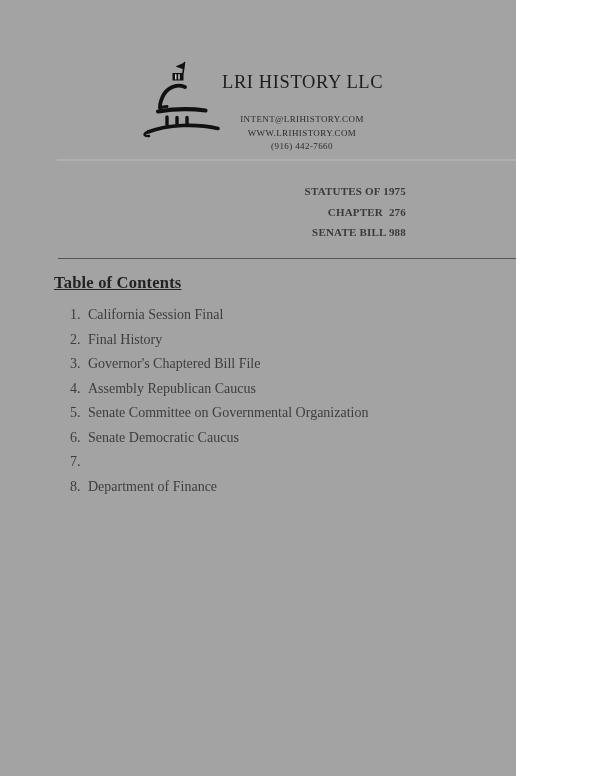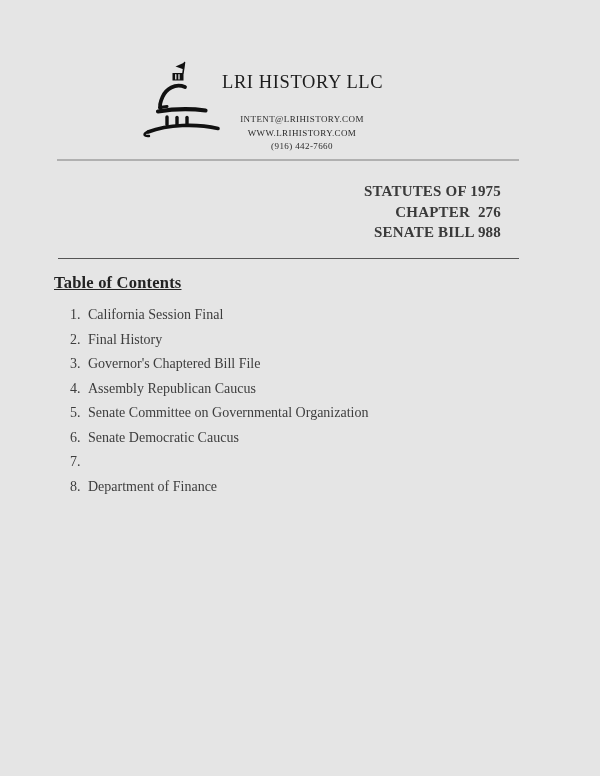--- a/index.html
+++ b/index.html
@@ -2,23 +2,23 @@
 <html><head>
 <meta charset="utf-8">
 <style>
   html, body {
     margin: 0;
     padding: 0;
     background: #ffffff;
   }
   .page {
     position: relative;
-    width: 600px;
+    width: 516px;
     height: 776px;
-    background: #e5e5e5;
+    background: #a3a3a3;
     font-family: "Liberation Serif", "DejaVu Serif", serif;
     color: #2e2e2e;
     overflow: hidden;
   }
 
   
   .logo {
     position: absolute;
     left: 138px;
     top: 58px;
@@ -62,24 +62,24 @@
     top: 258px;
     width: 461px;
     height: 1px;
     background: #555555;
   }
 
   
   .ref-block {
     position: absolute;
     top: 181px;
-    right: 99px;
+    right: 110px;
     text-align: right;
     font-weight: bold;
-    font-size: 15px;
+    font-size: 11px;
     line-height: 20.7px;
     color: #3a3a3a;
     letter-spacing: 0.2px;
   }
   .ref-block div { white-space: pre; }
 
   
   .toc-title {
     position: absolute;
     left: 54px;

